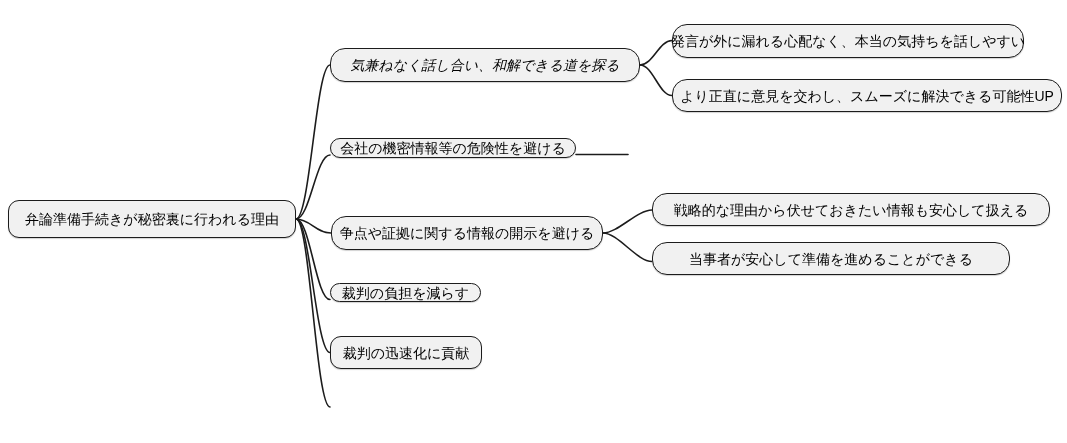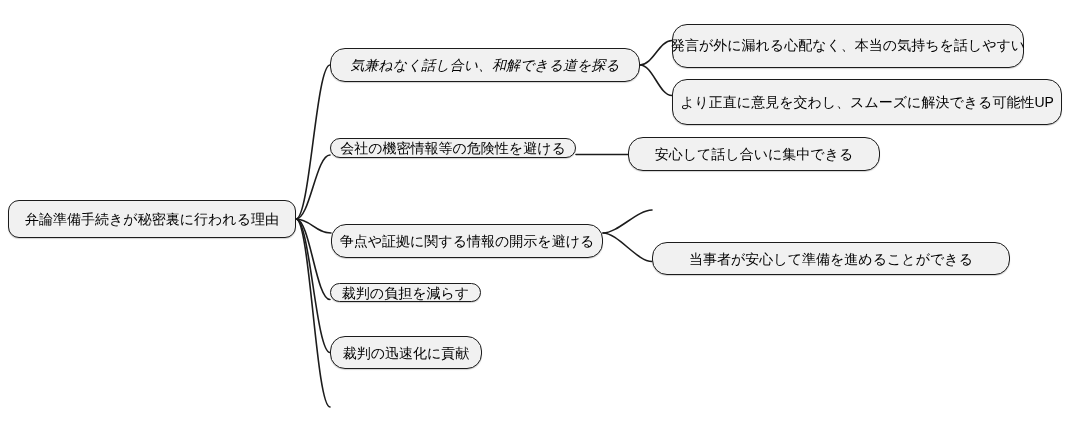--- a/index.html
+++ b/index.html
@@ -63,43 +63,43 @@
     </g>
   </svg>
 
   <div class="node" style="left:8px;top:200px;width:288px;height:38px;border-radius:11px;">
     <span>弁論準備手続きが秘密裏に行われる理由</span>
   </div>
 
   <div class="node" style="left:330px;top:48px;width:310px;height:34px;font-style:italic;">
     <span>気兼ねなく話し合い、和解できる道を探る</span>
   </div>
-  <div class="node" style="left:672px;top:24px;width:352px;height:44px;font-family:Liberation Mono, monospace;">
+  <div class="node" style="left:672px;top:24px;width:352px;height:34px;">
     <span>発言が外に漏れる心配なく、本当の気持ちを話しやすい</span>
   </div>
-  <div class="node" style="left:672px;top:79px;width:390px;height:46px;align-items:center;">
+  <div class="node" style="left:672px;top:79px;width:390px;height:33px;align-items:center;">
     <span>より正直に意見を交わし、スムーズに解決できる可能性UP</span>
   </div>
 
   <div class="node" style="left:330px;top:138px;width:246px;height:20px;">
     <span>会社の機密情報等の危険性を避ける</span>
   </div>
-  <div class="node" style="left:628px;top:137px;width:252px;height:34px;">
-    <span>安心して話し合いに集中できる</span>
+
+  <div class="node" style="left:331px;top:216px;width:272px;height:34px;">
+    <span>争点や証拠に関する情報の開示を避ける</span>
   </div>
-
-  <div class="node" style="left:331px;top:224px;width:272px;height:34px;">
-    <span>争点や証拠に関する情報の開示を避ける</span>
+  <div class="node" style="left:652px;top:193px;width:398px;height:33px;">
+    <span>戦略的な理由から伏せておきたい情報も安心して扱える</span>
   </div>
   <div class="node" style="left:652px;top:242px;width:358px;height:33px;">
     <span>当事者が安心して準備を進めることができる</span>
   </div>
 
   <div class="node" style="left:330px;top:283px;width:151px;height:19px;">
     <span>裁判の負担を減らす</span>
   </div>
 
-  <div class="node" style="left:330px;top:336px;width:152px;height:33px;">
+  <div class="node" style="left:330px;top:336px;width:152px;height:33px;border-radius:11px;">
     <span>裁判の迅速化に貢献</span>
   </div>
 
 
 </div>
 
 </body></html>

